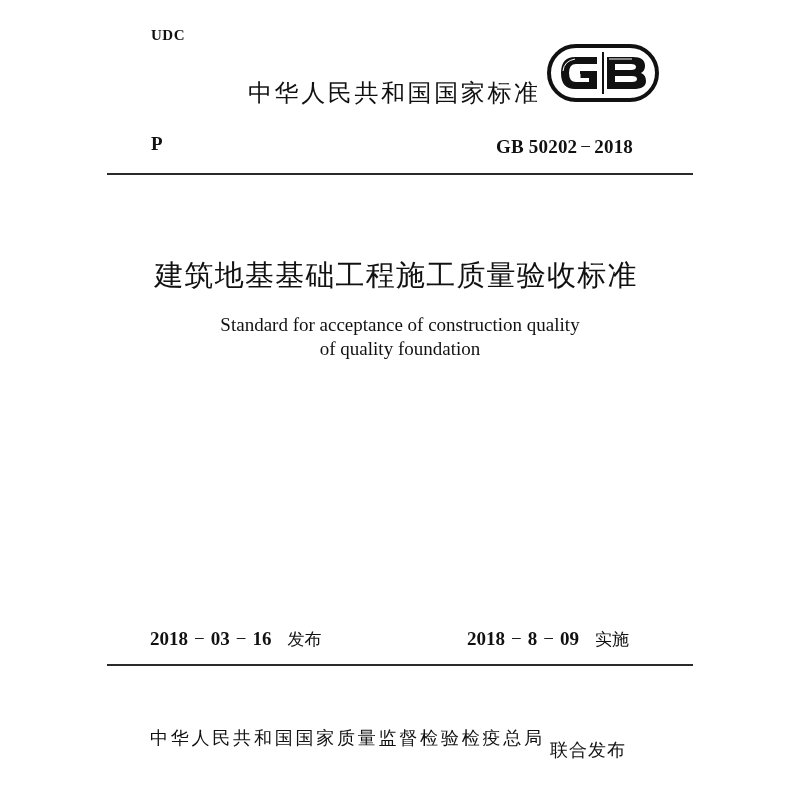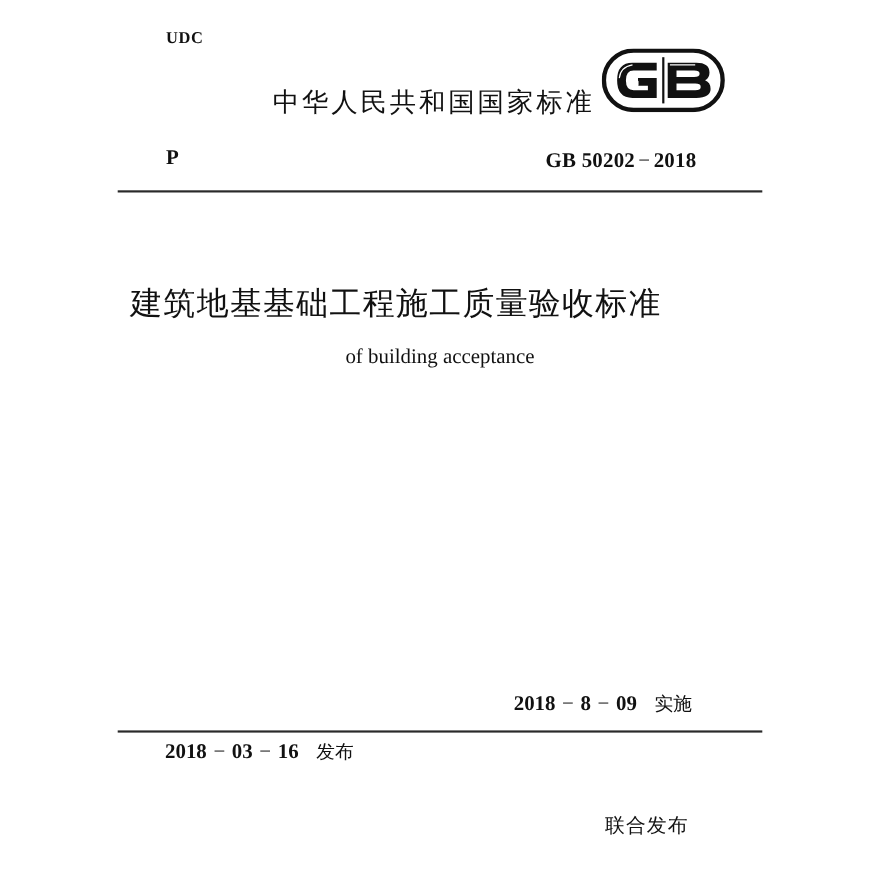--- a/index.html
+++ b/index.html
@@ -58,20 +58,21 @@
     .rule.top { top: 173px; }
     .rule.bottom { top: 664px; }
 
     .title-cn {
       left: 0; width: 720px; top: 256px;
       text-align: center;
       font-family: "DejaVu Serif", "Liberation Serif", serif;
       font-size: 29px;
       letter-spacing: 1.2px;
       white-space: nowrap;
+      padding-left: 36px;
     }
     .title-en {
       left: 0; width: 800px; top: 313px;
       text-align: center;
       font-family: "Liberation Serif", "DejaVu Serif", serif;
       font-size: 19px;
       line-height: 24px;
     }
     .title-en div { white-space: nowrap; }
 
@@ -82,21 +83,21 @@
       font-size: 19px;
       white-space: nowrap;
     }
     .date-row .dash { font-weight: normal; padding: 0 6px; }
     .date-row .label {
       font-family: "DejaVu Sans", "Liberation Sans", sans-serif;
       font-weight: normal;
       font-size: 17px;
       margin-left: 16px;
     }
-    .date-issue { left: 150px; margin-top: 44px; }
+    .date-issue { left: 150px; }
     .date-impl { left: 467px; }
 
     .issuers {
       left: 150px; top: 727px;
       width: 392px;
       font-family: "DejaVu Sans", "Liberation Sans", sans-serif;
       font-size: 18px;
       line-height: 22px;
     }
     .issuers div {
@@ -139,29 +140,31 @@
 
 <div class="abs std-number">
   <span>GB 50202</span><span class="sep">−</span><span>2018</span>
 </div>
 
 <div class="abs rule top"></div>
 
 <div class="abs title-cn">建筑地基基础工程施工质量验收标准</div>
 
 <div class="abs title-en">
-  <div>of building acceptance</div>
+  <div>Standard for acceptance of construction quality</div>
+  <div>of quality foundation</div>
 </div>
 
 <div class="abs date-row date-issue">
   <span>2018</span><span class="dash">−</span><span>03</span><span class="dash">−</span><span>16</span><span class="label">发布</span>
 </div>
 
 <div class="abs date-row date-impl">
   <span>2018</span><span class="dash">−</span><span>8</span><span class="dash">−</span><span>09</span><span class="label">实施</span>
 </div>
 
 <div class="abs rule bottom"></div>
 
 <div class="abs issuers">
+  <div>中华人民共和国国家质量监督检验检疫总局</div>
 </div>
 
 <div class="abs jointly">联合发布</div>
 
 </body></html>

